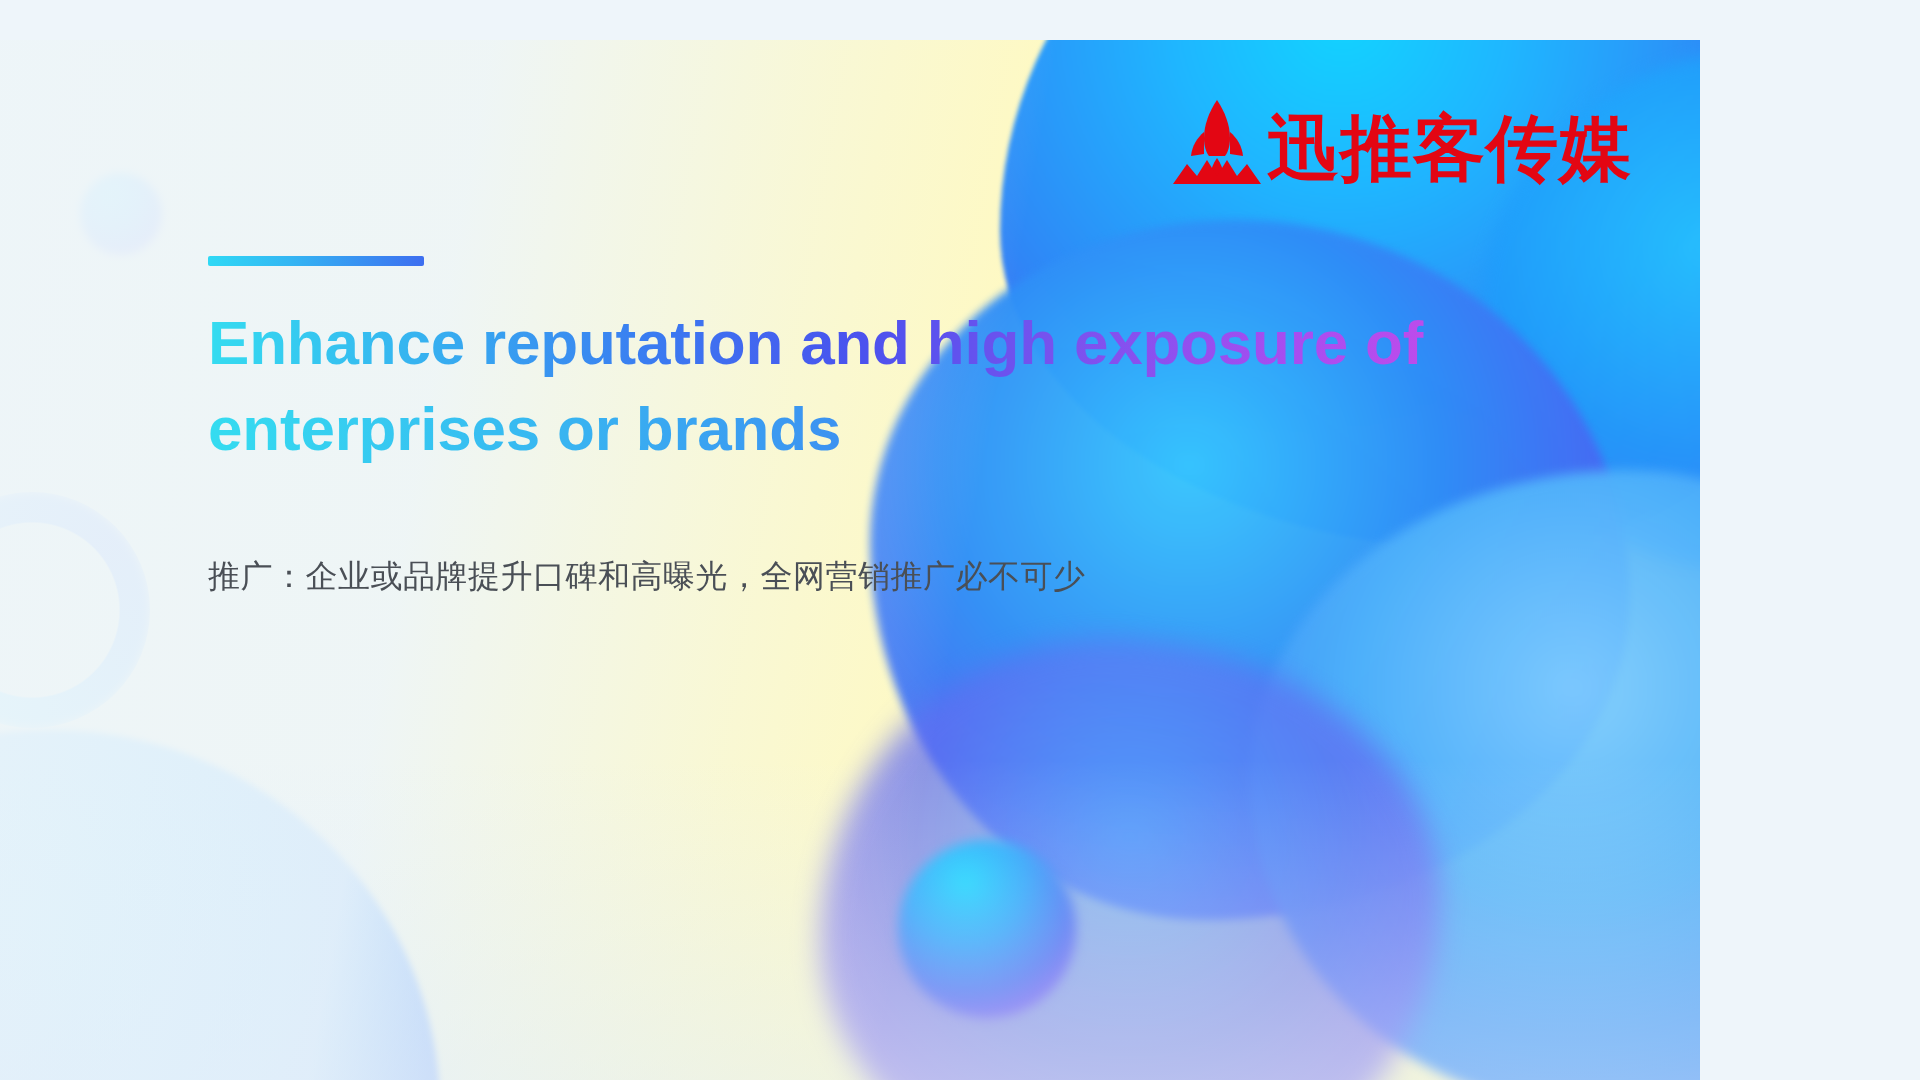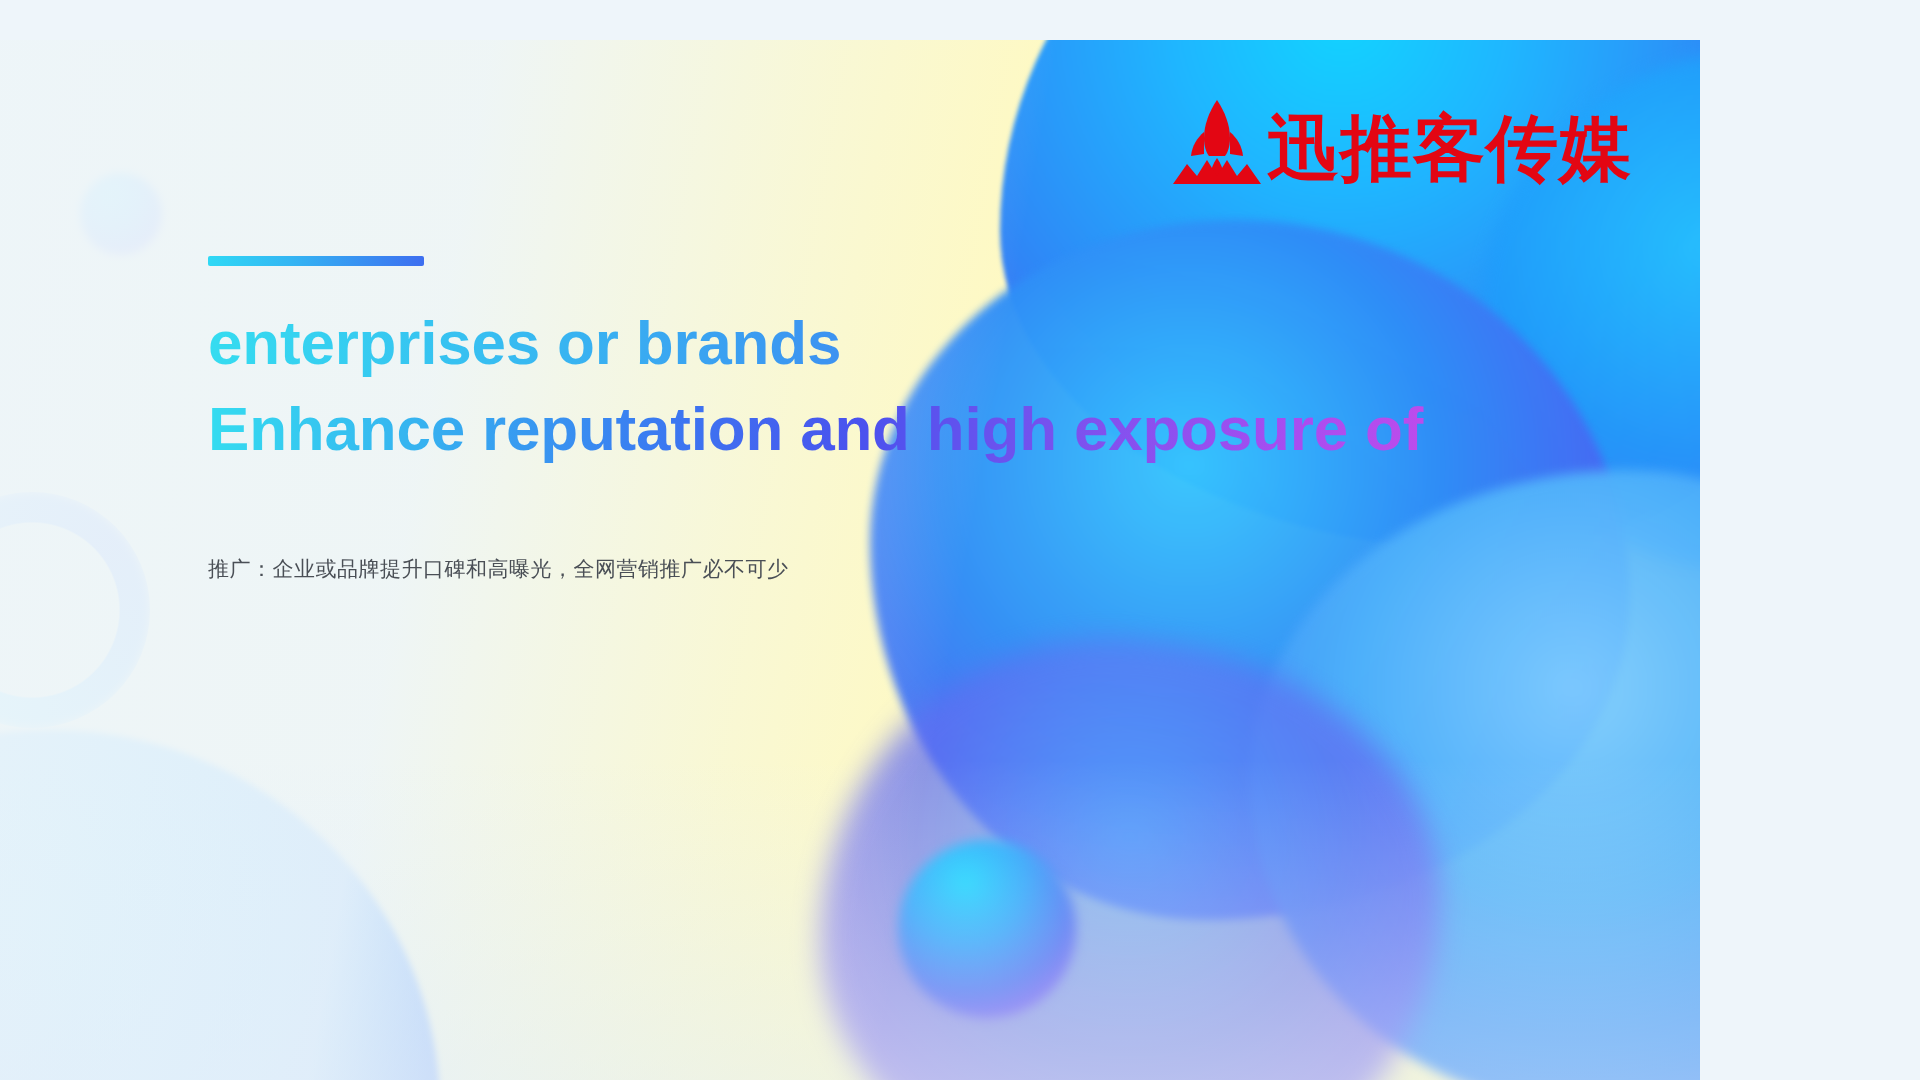--- a/index.html
+++ b/index.html
@@ -155,21 +155,21 @@
     font-size:108px; font-weight:700;
     color:#3c3f44;
     letter-spacing:2px;
     line-height:1.22;
     white-space:nowrap;
   }
 
   .subtitle{
     margin-top:84px;
     font-family:Liberation Mono, monospace;
-    font-size:21px; font-weight:400;
+    font-size:32px; font-weight:400;
     color:#4a4f56;
     letter-spacing:.5px;
     white-space:nowrap;
   }
 </style>
 </head>
 <body>
 
 <div id="stage">
 
@@ -203,22 +203,22 @@
       </g>
     </svg>
     <div class="logo-text">迅推客传媒</div>
   </div>
 
   <div class="content">
 
     <div class="accent-bar"></div>
 
     <div class="headline-en">
+      <span class="ln ln1">Enhance reputation and high exposure of</span>
       <span class="ln ln2">enterprises or brands</span>
-      <span class="ln ln1">Enhance reputation and high exposure of</span>
     </div>
 
 
     <div class="subtitle">推广：企业或品牌提升口碑和高曝光，全网营销推广必不可少</div>
 
   </div>
 
 </div>
 
 </body></html>

